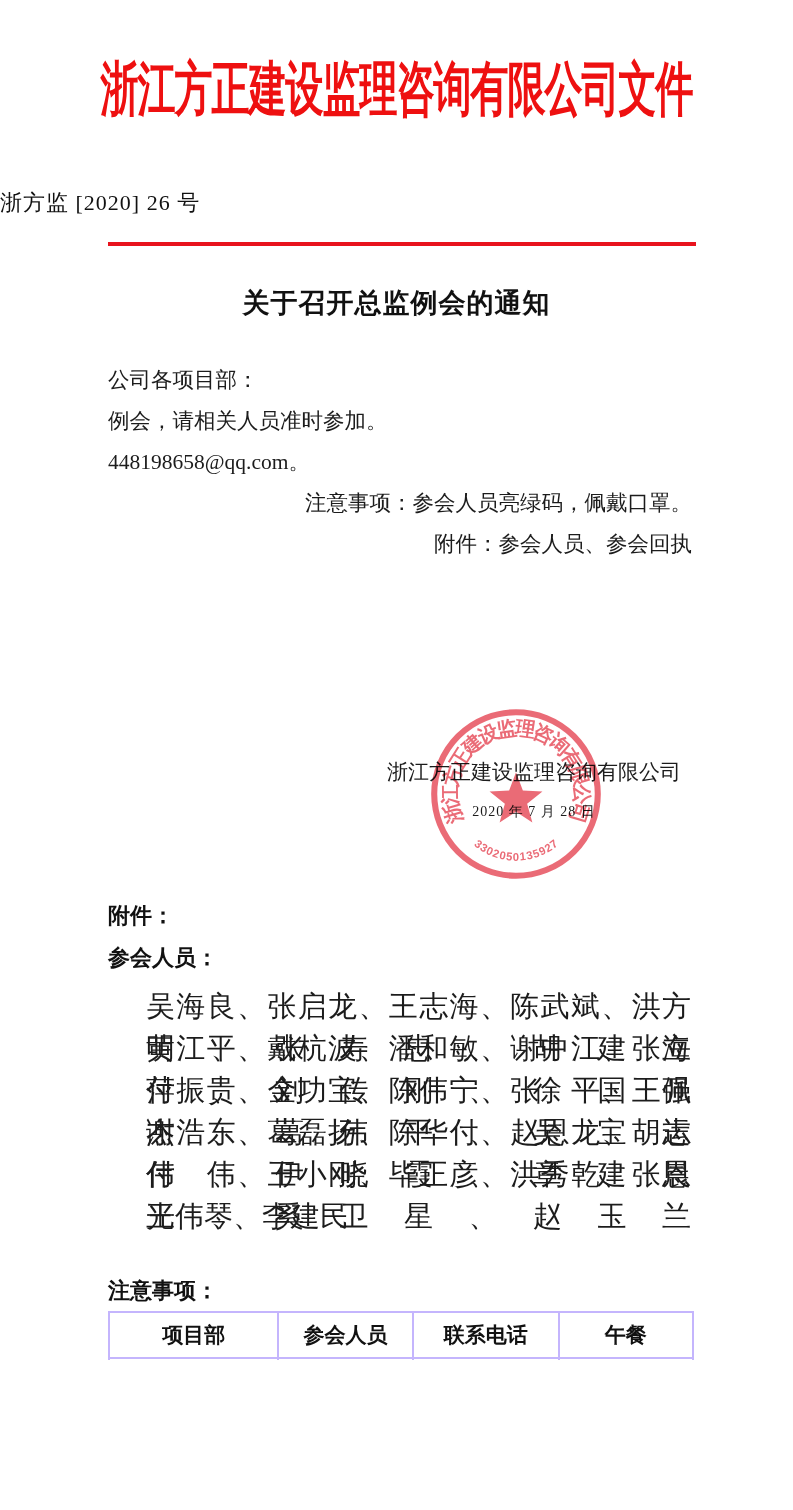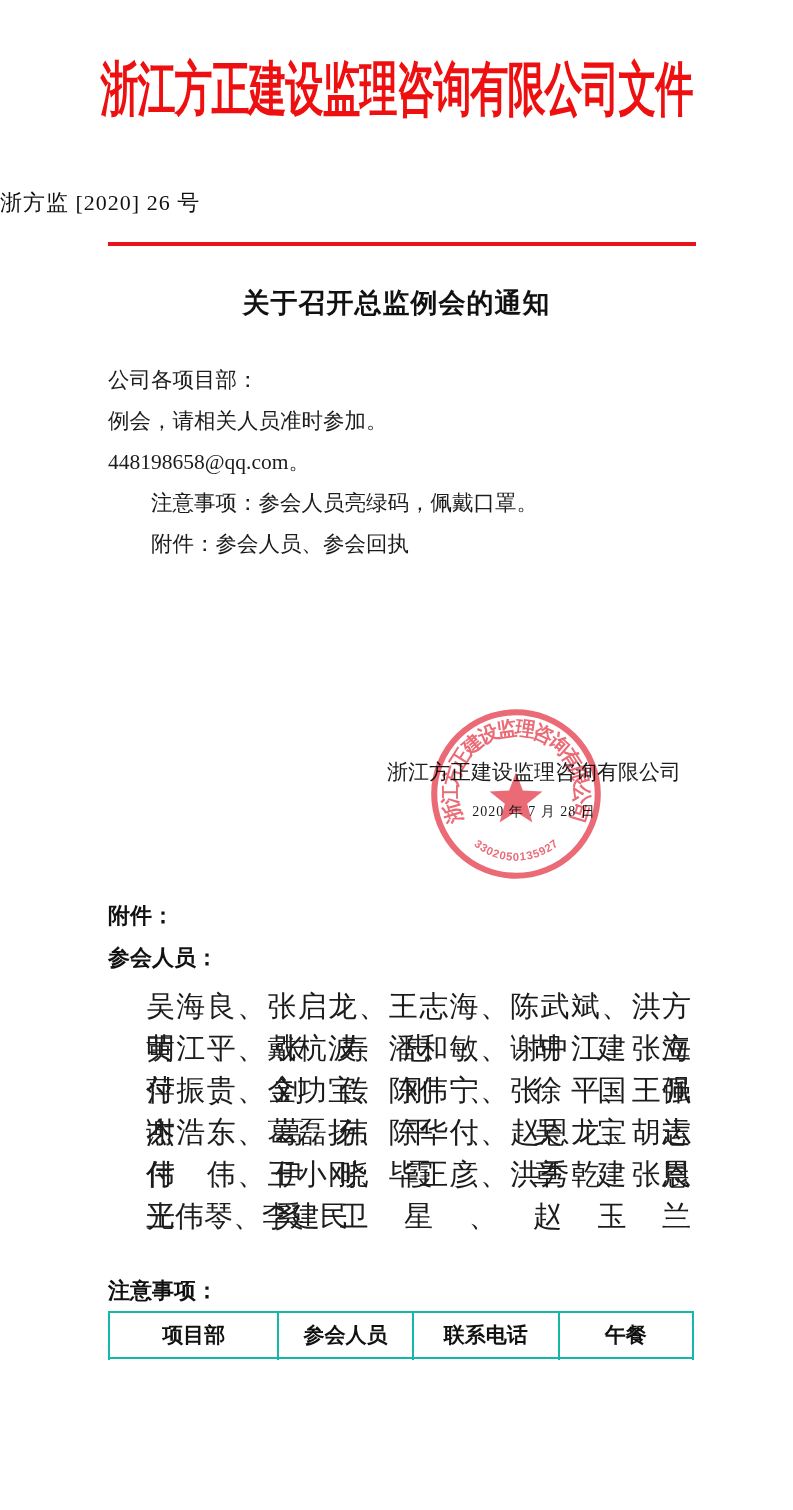--- a/index.html
+++ b/index.html
@@ -24,21 +24,21 @@
     position:absolute; top:242px; left:108px; width:588px; height:4px;
     background:#e8131d;
   }
   .notice-title {
     position:absolute; top:285px; left:0; width:793px; text-align:center;
     font-family:Liberation Mono, monospace;
     font-weight:700; font-size:27px; color:#111; letter-spacing:1px;
   }
   .body-block { position:absolute; top:360px; left:108px; width:584px; }
   .body-line { font-size:21.5px; line-height:41px; height:41px; white-space:nowrap; }
-  .body-line.ind { padding-left:43px; }
+  .body-line.ind { padding-left:43px;text-align:right; }
   .body-line.j { white-space:normal; text-align:justify; text-align-last:justify; }
   .sig-block {
     position:absolute; top:760px; left:351px; width:366px; text-align:center;
   }
   .sig-company { font-size:21px; line-height:24px; white-space:nowrap; }
   .sig-date { font-size:14px; line-height:24px; margin-top:16px; letter-spacing:1px; }
   .stamp {
     position:absolute; left:429px; top:707px; width:174px; height:174px;
     opacity:0.82; mix-blend-mode:multiply; pointer-events:none;
   }
@@ -53,21 +53,21 @@
   .attendees-block { position:absolute; top:985px; left:146px; width:545px; }
   .attendee-line { font-size:29px; line-height:42px; height:42px; }
   .attendee-line.j { text-align:justify; text-align-last:justify; }
   .reply-table {
     position:absolute; top:1311px; left:108px; width:586px;
     border-collapse:collapse; table-layout:fixed;
   }
   .reply-table col.c1 { width:29%; } .reply-table col.c2 { width:23%; }
   .reply-table col.c3 { width:25%; } .reply-table col.c4 { width:23%; }
   .reply-table th, .reply-table td {
-    border:2px solid #14b8a6; text-align:center; vertical-align:middle;
+    border:2px solid #c4b5fd; text-align:center; vertical-align:middle;
   }
   .reply-table th {
     height:46px; font-family:"Liberation Sans","DejaVu Sans",sans-serif;
     font-weight:700; font-size:21px; color:#111;
   }
   .reply-table td { height:57px; font-size:20px; color:#222;border-radius:24px; }
 </style>
 </head>
 <body>
 

